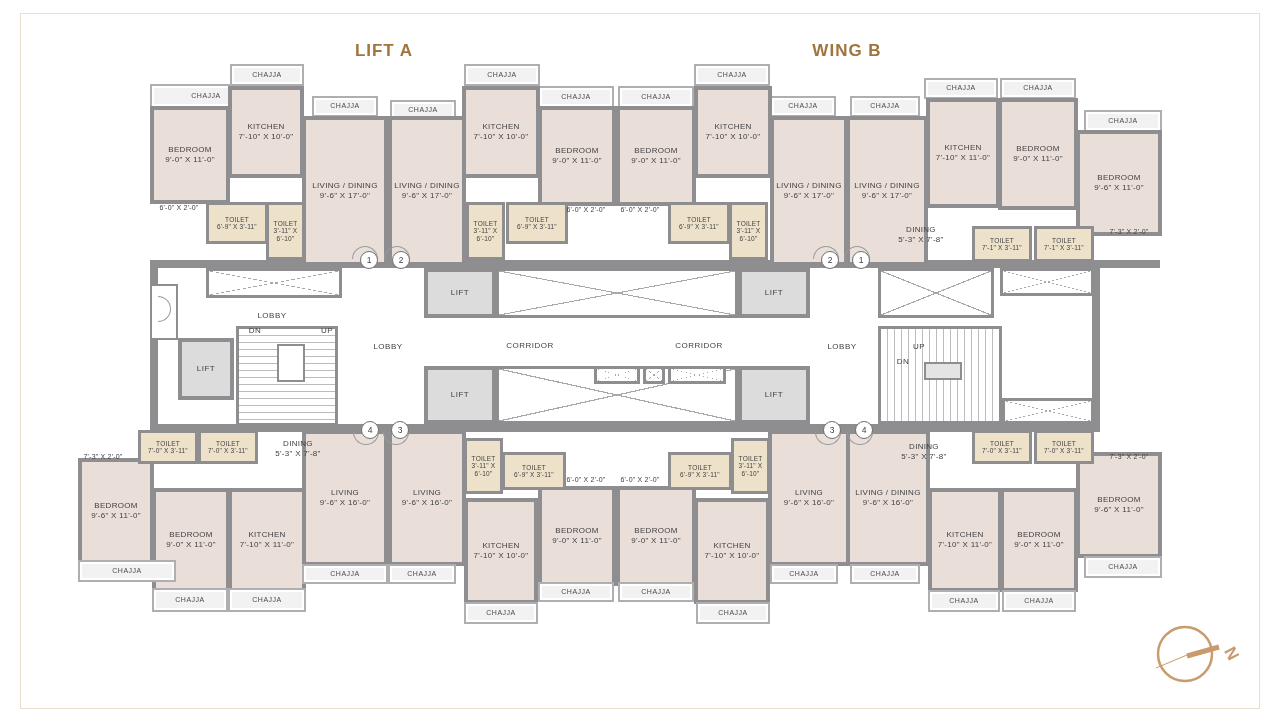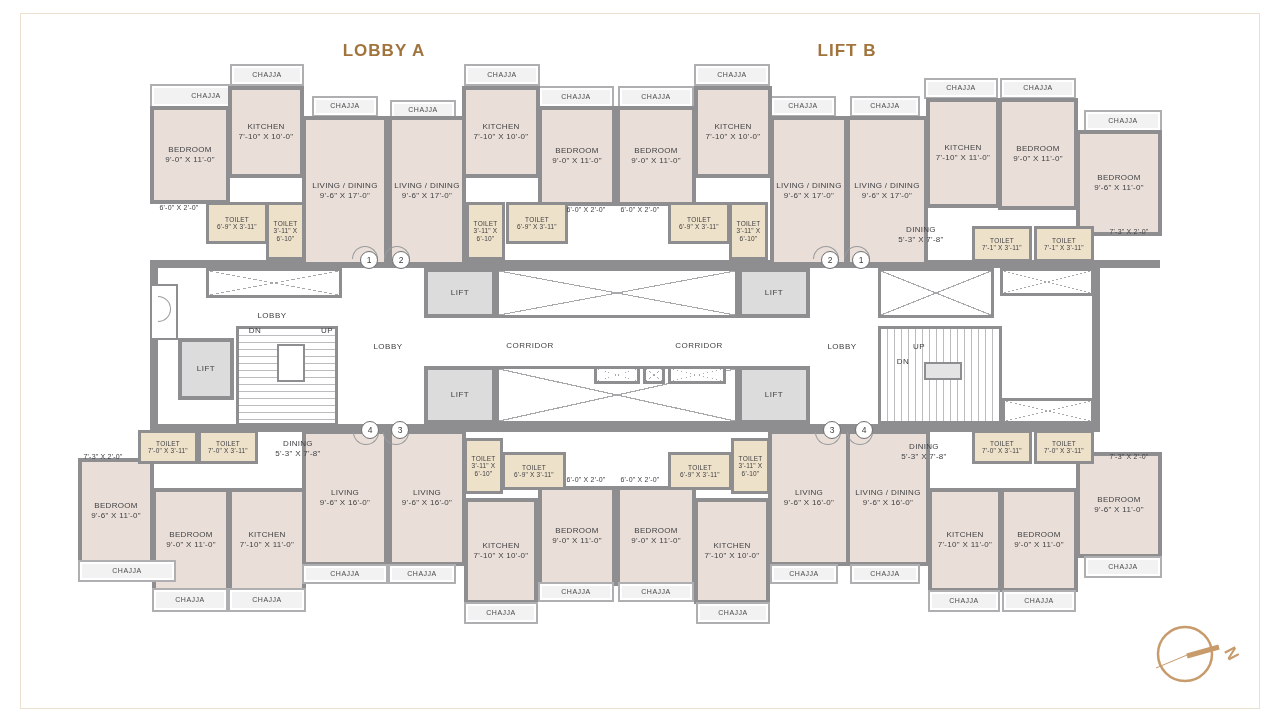--- a/index.html
+++ b/index.html
@@ -40,22 +40,22 @@
   .arc-down{border:1px solid #9A9A9C;border-top:none;border-radius:0 0 100px 100px;z-index:4;background:transparent;}
   .arc-right{border:1px solid #9A9A9C;border-left:none;border-radius:0 100px 100px 0;z-index:4;background:transparent;}
   #compass{position:absolute;left:1145px;top:610px;width:120px;height:90px;}
 </style>
 </head>
 <body>
 
 <div id="canvas">
   <div id="frame"></div>
 
-  <div class="wing-title" style="left:324px;top:41px;">LOBBY A</div>
-  <div class="wing-title" style="left:787px;top:41px;">LIFT B</div>
+  <div class="wing-title" style="left:324px;top:41px;">LIFT A</div>
+  <div class="wing-title" style="left:787px;top:41px;">WING B</div>
 
   <div id="plan">
       <div class="el wall" style="left: 150px; top: 260px; width: 1010px; height: 8px;"></div>
       <div class="el wall" style="left: 150px; top: 424px; width: 950px; height: 8px;"></div>
       <div class="el wall" style="left: 150px; top: 260px; width: 8px; height: 170px;"></div>
       <div class="el wall" style="left: 1092px; top: 260px; width: 8px; height: 170px;"></div>
       <div class="el chajja" style="left: 150px; top: 84px; width: 112px; height: 24px;">
         <span class="t-line l1">CHAJJA</span>
       </div>
       <div class="el chajja" style="left: 230px; top: 64px; width: 74px; height: 22px;">

